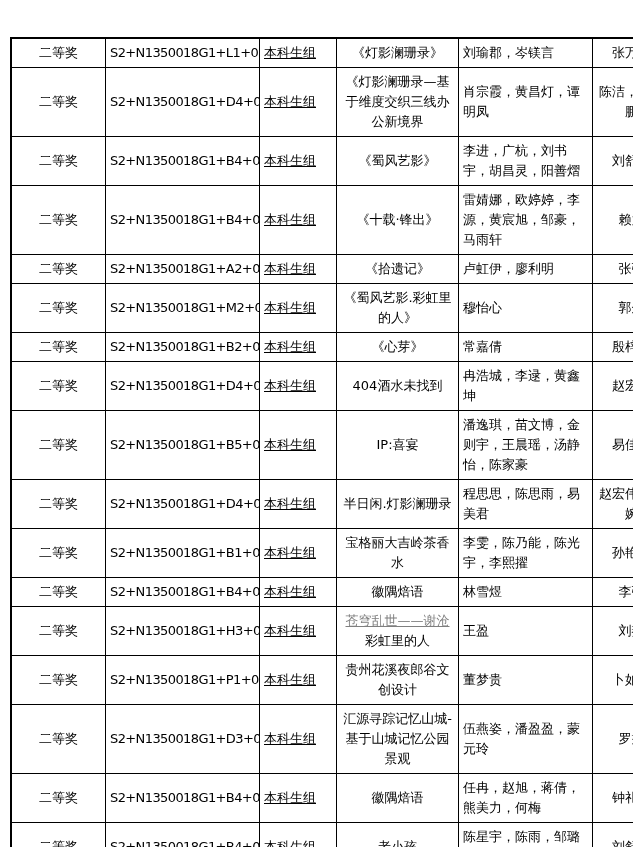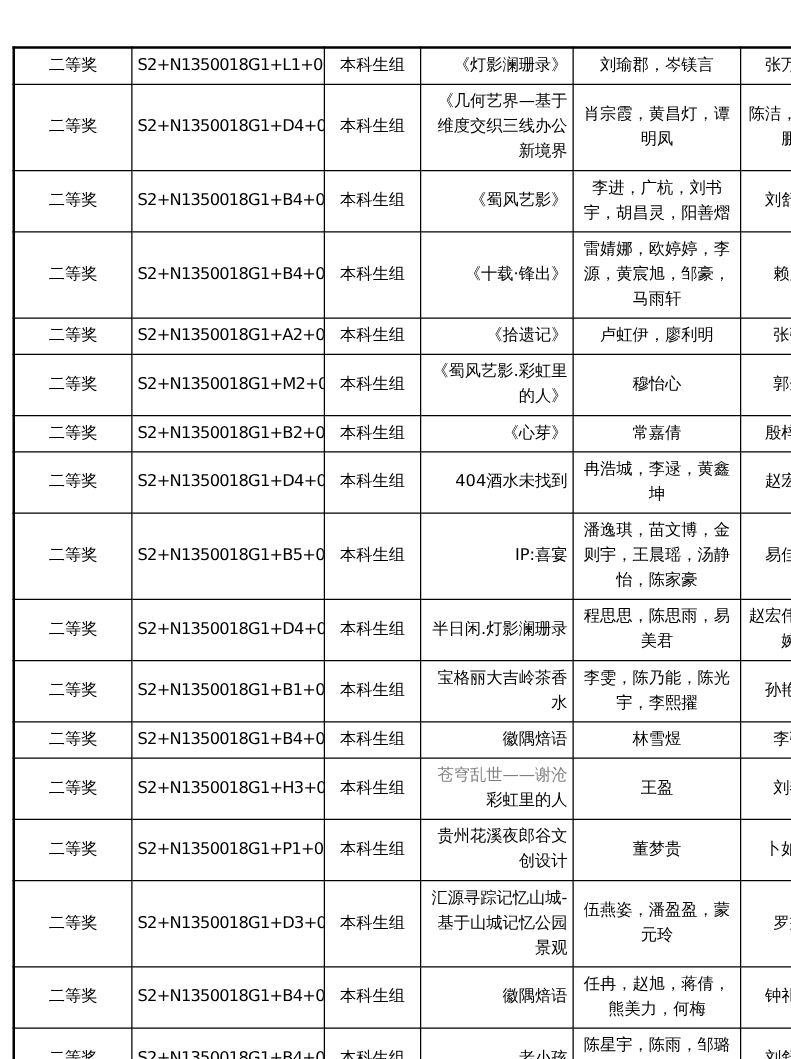--- a/index.html
+++ b/index.html
@@ -28,46 +28,46 @@
     padding:4px 4px;
     vertical-align:middle;
     word-break:break-all;
     overflow:hidden;
   }
   .c-award{width:85px;text-align:center;}
   .c-code{
     width:145px;text-align:center;
     font-size:12px;letter-spacing:-0.6px;white-space:nowrap;
   }
-  .c-group{width:68px;text-align:center;}
-  .c-title{width:113px;text-align:right;}
-  .c-authors{width:125px;text-align:center;}
+  .c-group{width:68px;text-align:left;text-decoration:underline;}
+  .c-title{width:113px;text-align:center;}
+  .c-authors{width:125px;text-align:left;}
   .c-advisor{width:69px;text-align:center;}
-  .muted{color:var(--muted-title,#7f7f7f);}
+  .muted{color:var(--muted-title,#7f7f7f);text-decoration:underline;}
 </style>
 </head>
 <body>
 
 <div class="doc-page">
   <table class="awards">
     <tbody id="awards-body">
   <tr>
     <td class="c-award">二等奖</td>
     <td class="c-code">S2+N1350018G1+L1+006</td>
     <td class="c-group">本科生组</td>
     <td class="c-title">《灯影澜珊录》</td>
     <td class="c-authors">刘瑜郡，岑镁言</td>
     <td class="c-advisor">张万玥</td>
   </tr>
 
   <tr>
     <td class="c-award">二等奖</td>
     <td class="c-code">S2+N1350018G1+D4+033</td>
     <td class="c-group">本科生组</td>
-    <td class="c-title">《几何艺界—基于维度交织三线办公新境界</td>
+    <td class="c-title">《灯影澜珊录—基于维度交织三线办公新境界</td>
     <td class="c-authors">肖宗霞，黄昌灯，谭明凤</td>
     <td class="c-advisor">陈洁，李云鹏</td>
   </tr>
 
   <tr>
     <td class="c-award">二等奖</td>
     <td class="c-code">S2+N1350018G1+B4+060</td>
     <td class="c-group">本科生组</td>
     <td class="c-title">《蜀风艺影》</td>
     <td class="c-authors">李进，广杭，刘书宇，胡昌灵，阳善熠</td>

